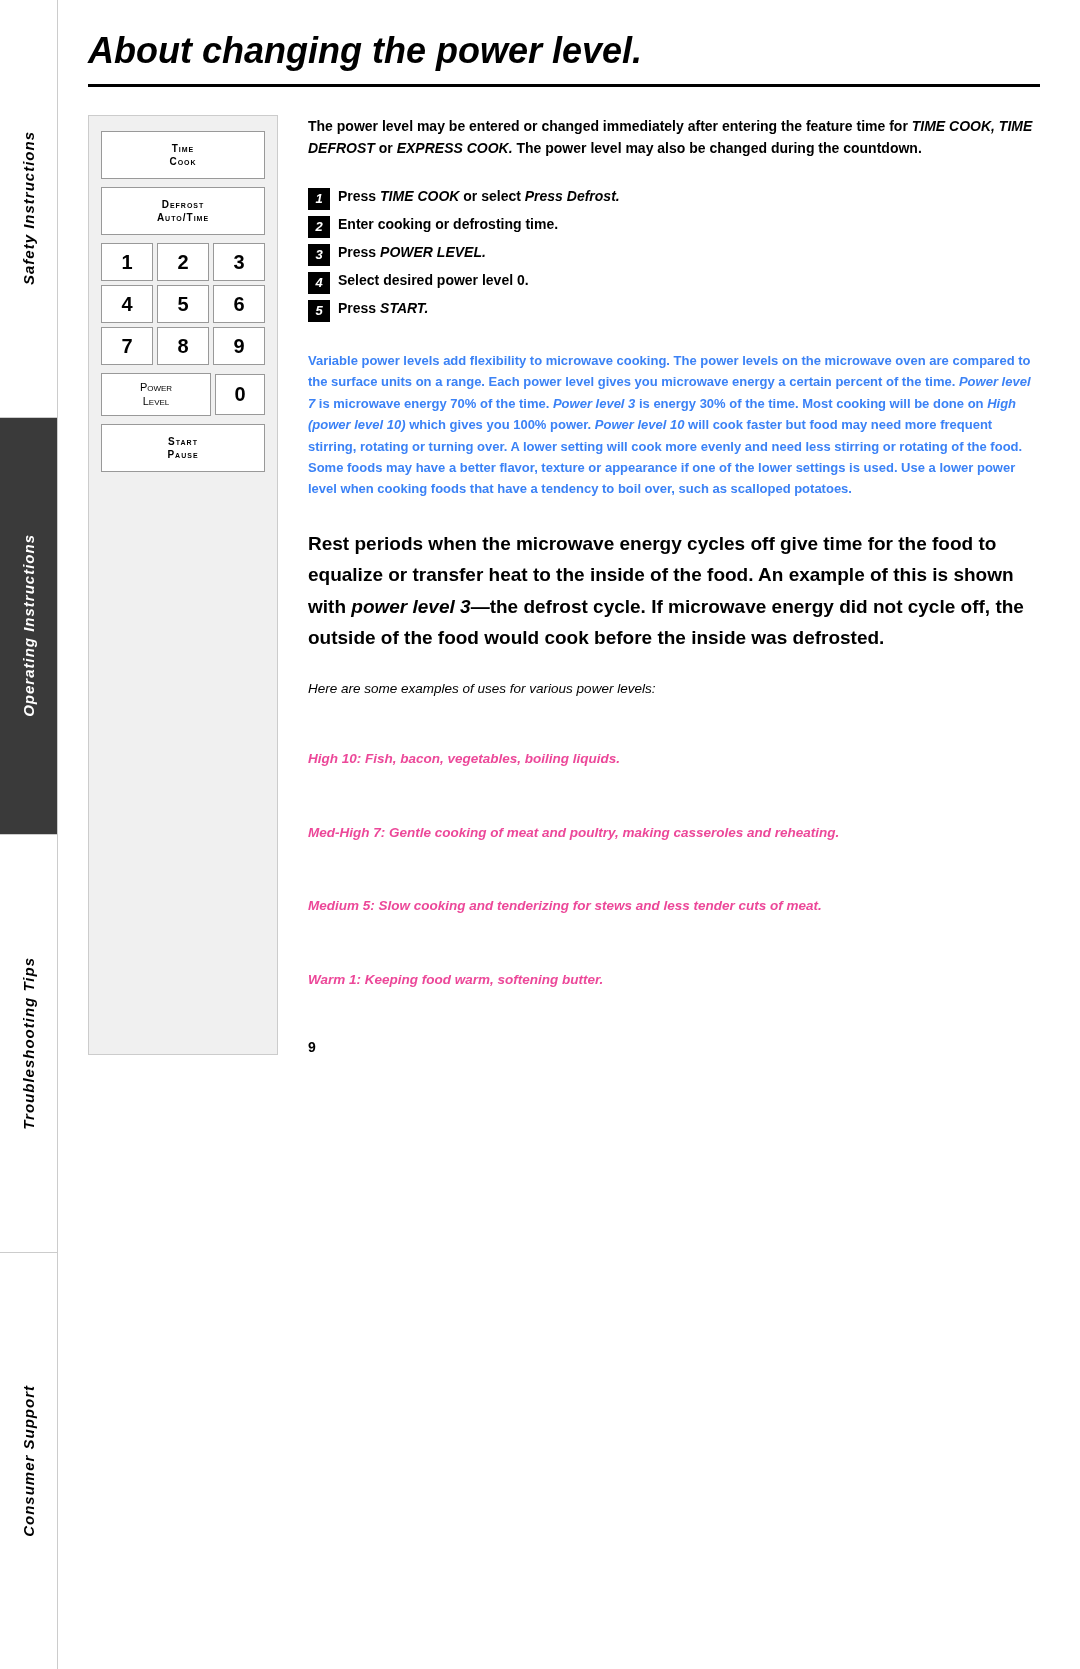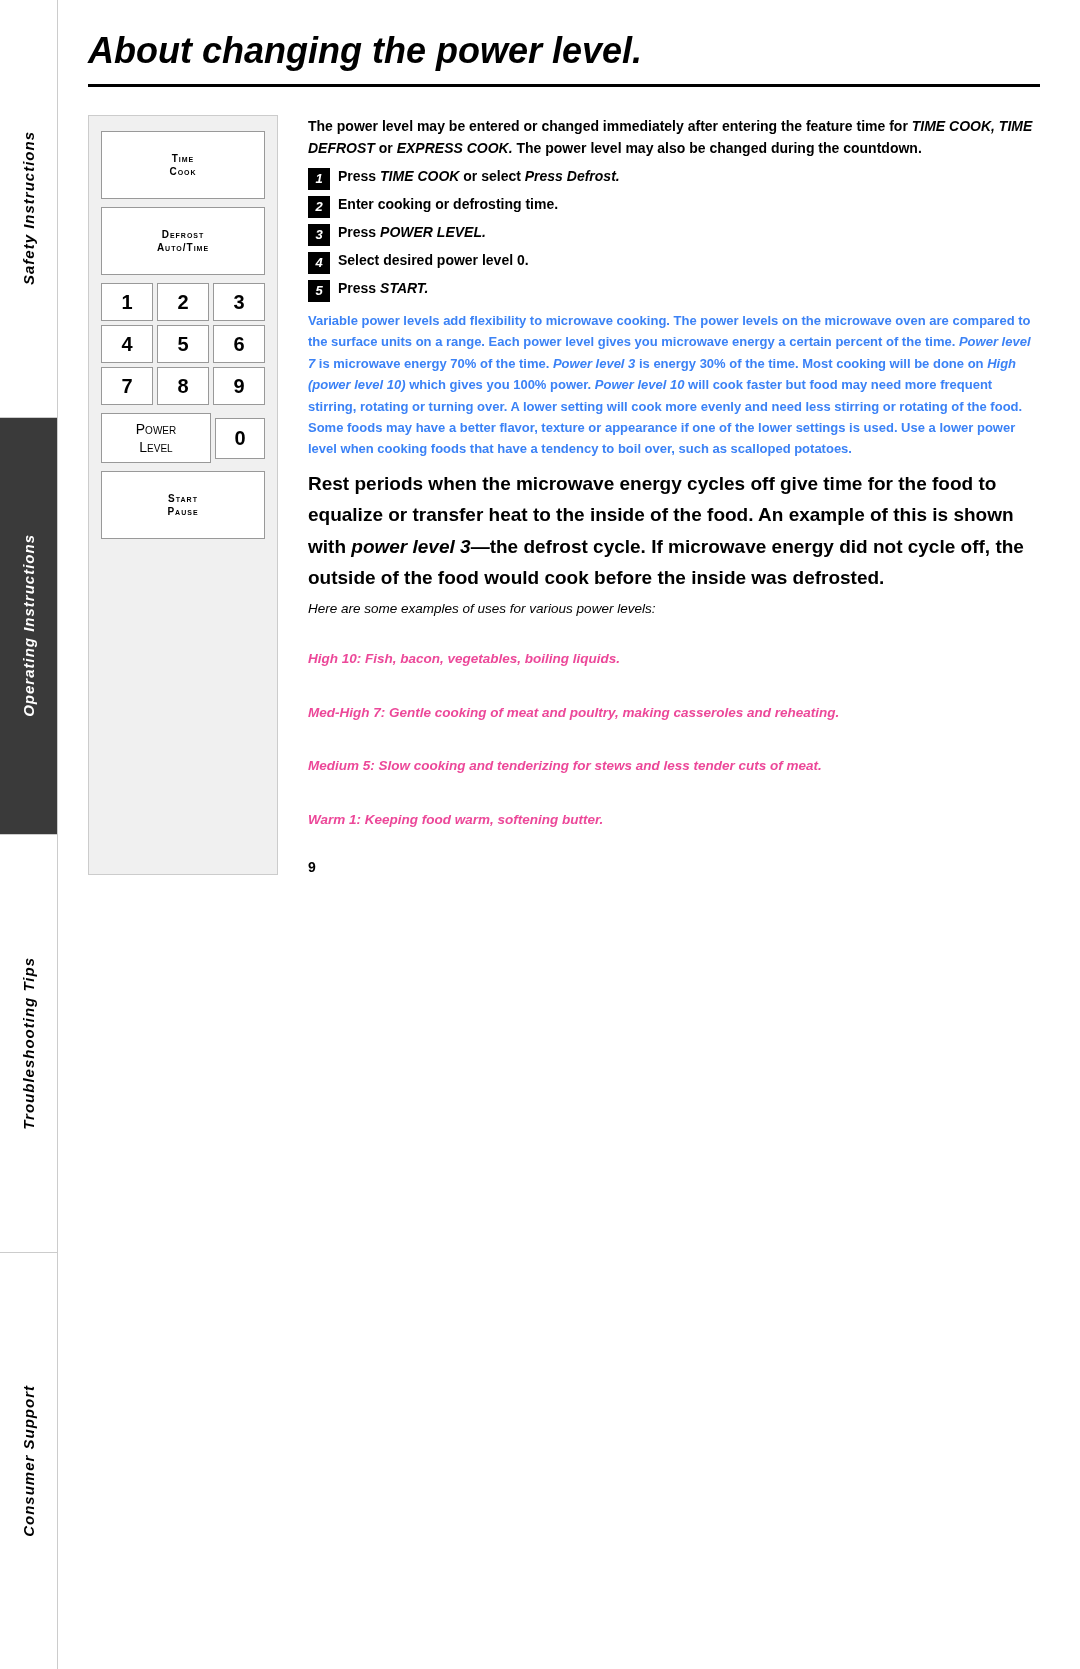--- a/index.html
+++ b/index.html
@@ -91,21 +91,21 @@
       padding: 15px 12px;
       display: flex;
       flex-direction: column;
       align-items: center;
       gap: 8px;
     }
 
     .keypad-button {
       background: #fff;
       border: 1px solid #999;
-      padding: 20px 8px;
+      padding: 10px 8px;
       text-align: center;
       font-size: 11px;
       font-weight: bold;
       width: 100%;
       display: flex;
       flex-direction: column;
       align-items: center;
       line-height: 1.3;
     }
 
@@ -142,21 +142,21 @@
       display: flex;
       flex-direction: row;
       gap: 4px;
       width: 100%;
       align-items: center;
     }
 
     .power-label-btn {
       background: #fff;
       border: 1px solid #999;
-      font-size: 14px;
+      font-size: 11px;
       font-variant: small-caps;
       text-align: center;
       padding: 6px 4px;
       line-height: 1.3;
       flex: 1;
     }
 
     .zero-btn {
       background: #fff;
       border: 1px solid #999;
@@ -165,21 +165,21 @@
       text-align: center;
       padding: 8px 0;
       width: 50px;
     }
 
     
     .right-content {
       flex: 1;
       display: flex;
       flex-direction: column;
-      gap: 8px;
+      gap: 28px;
     }
 
     .intro-text {
       font-size: 14px;
       font-weight: bold;
       line-height: 1.6;
       color: #000;
     }
 
     .intro-text em {

